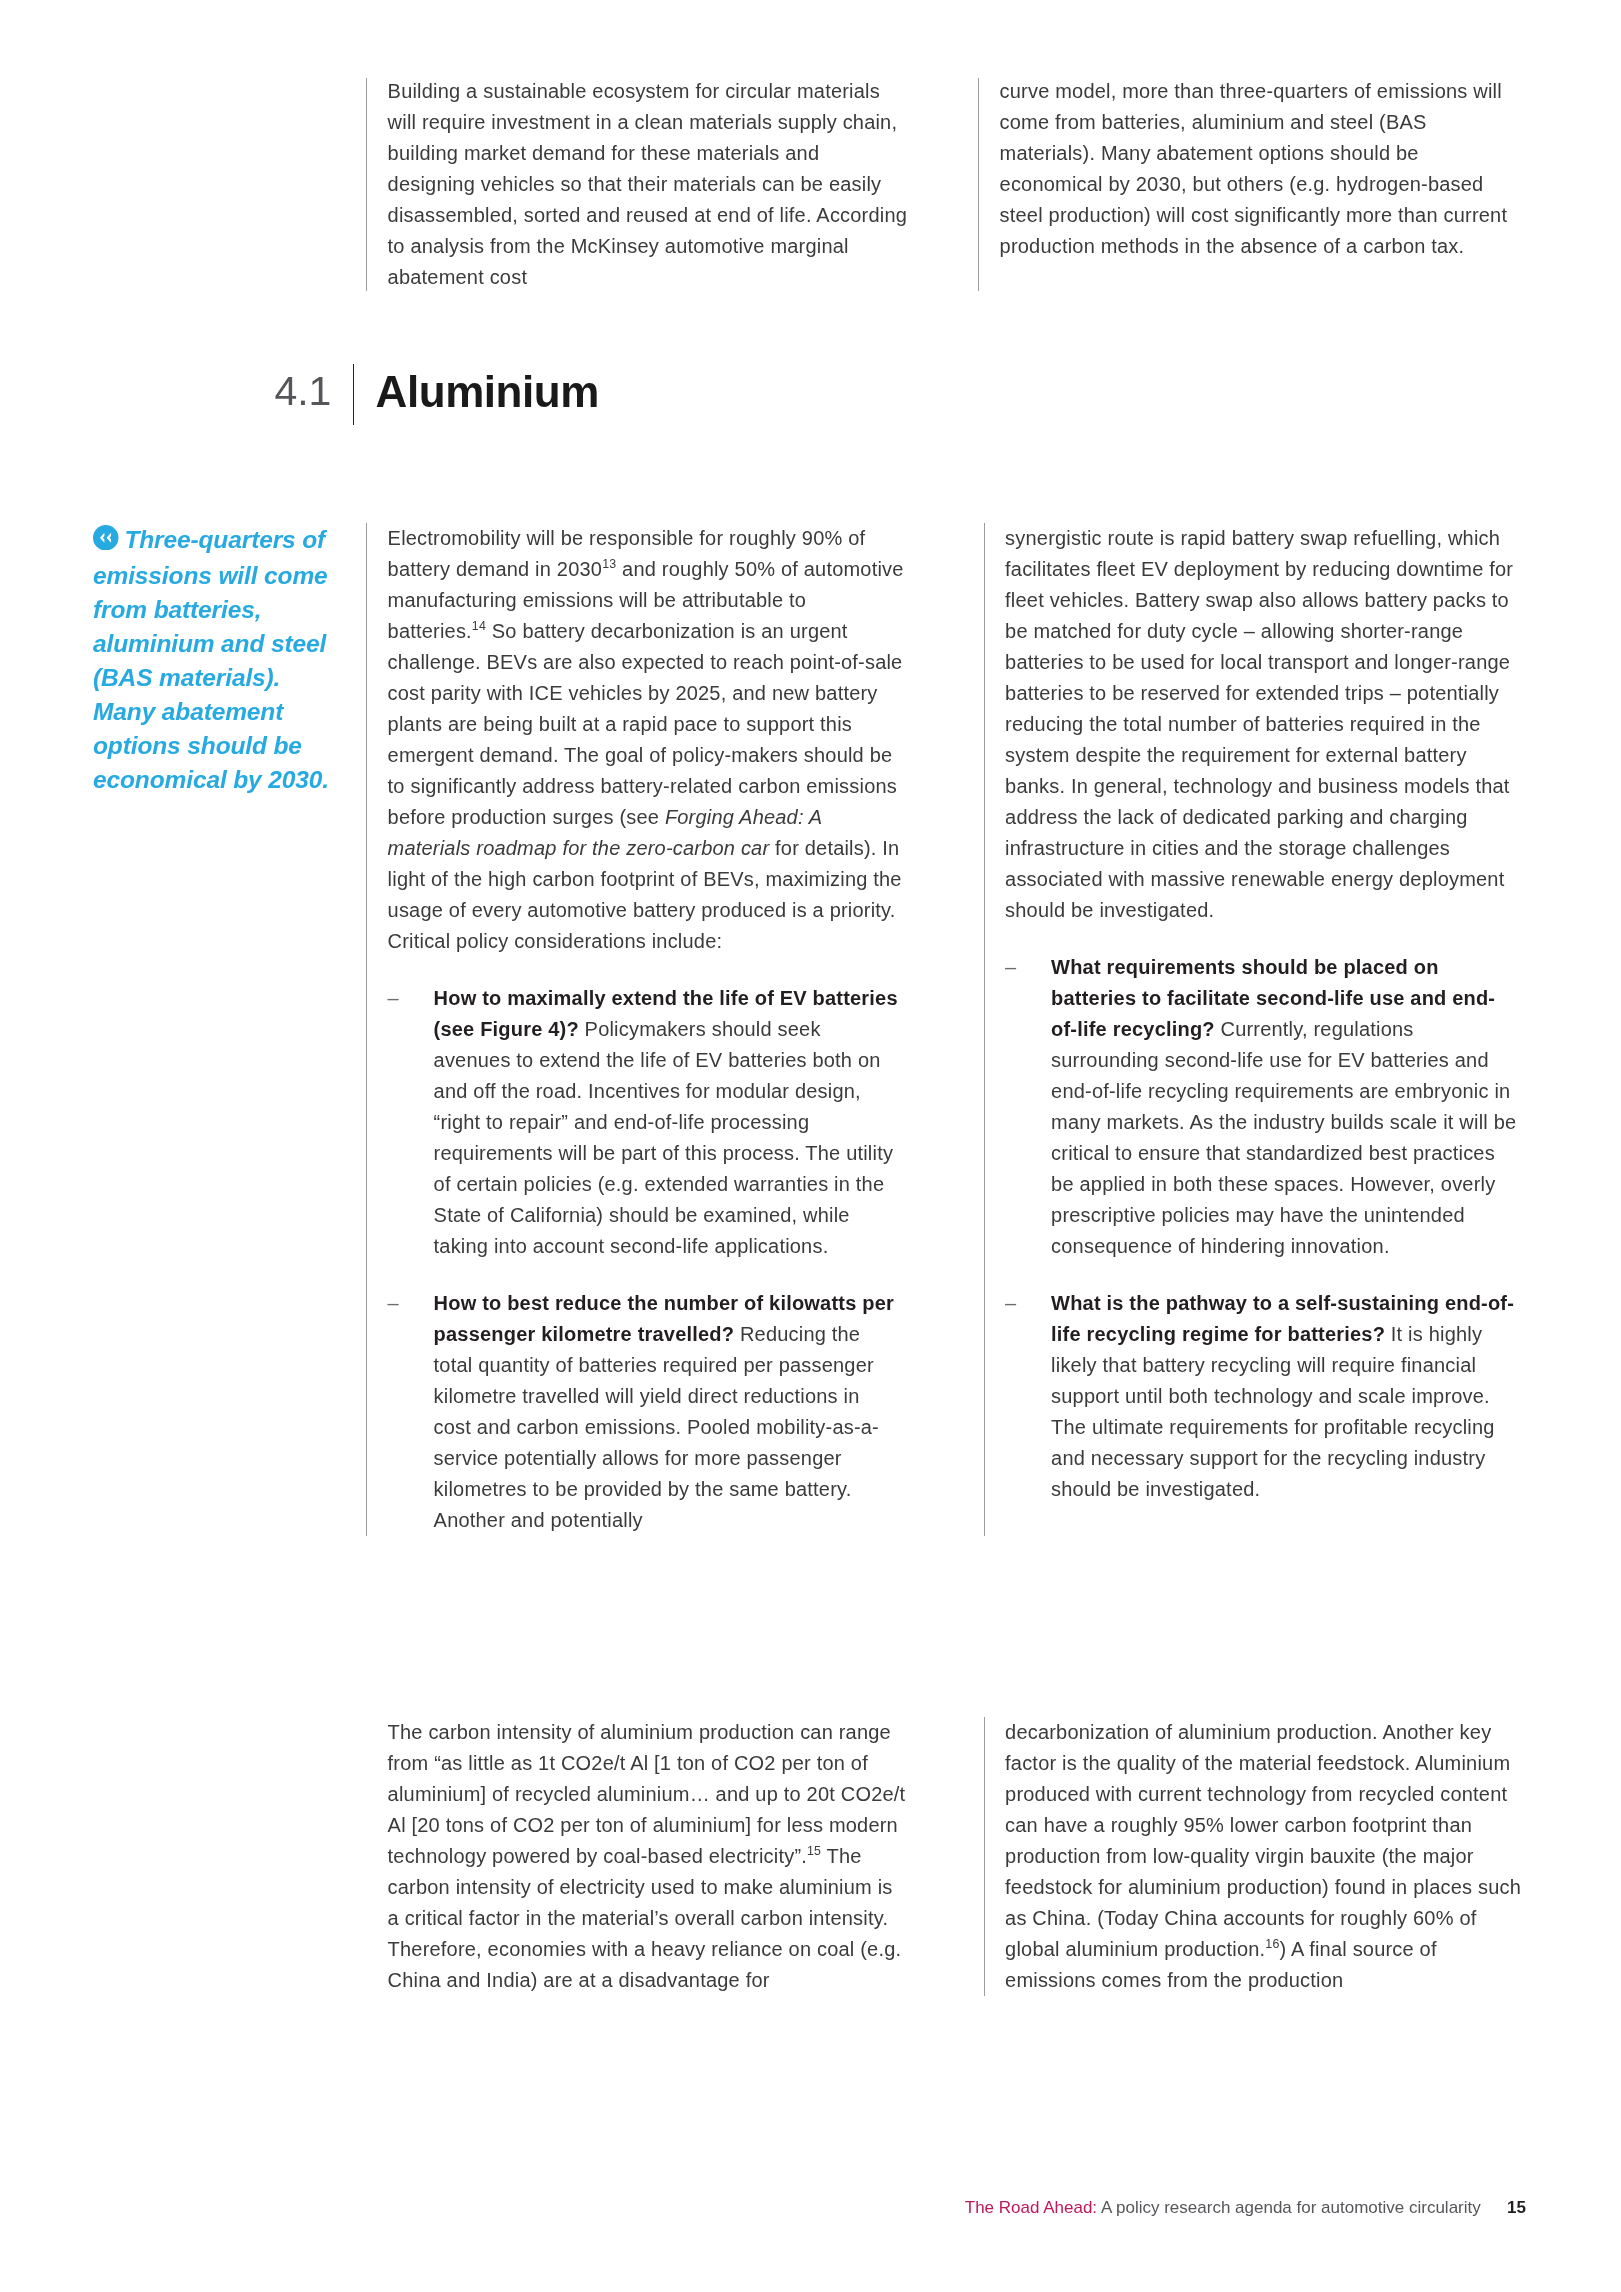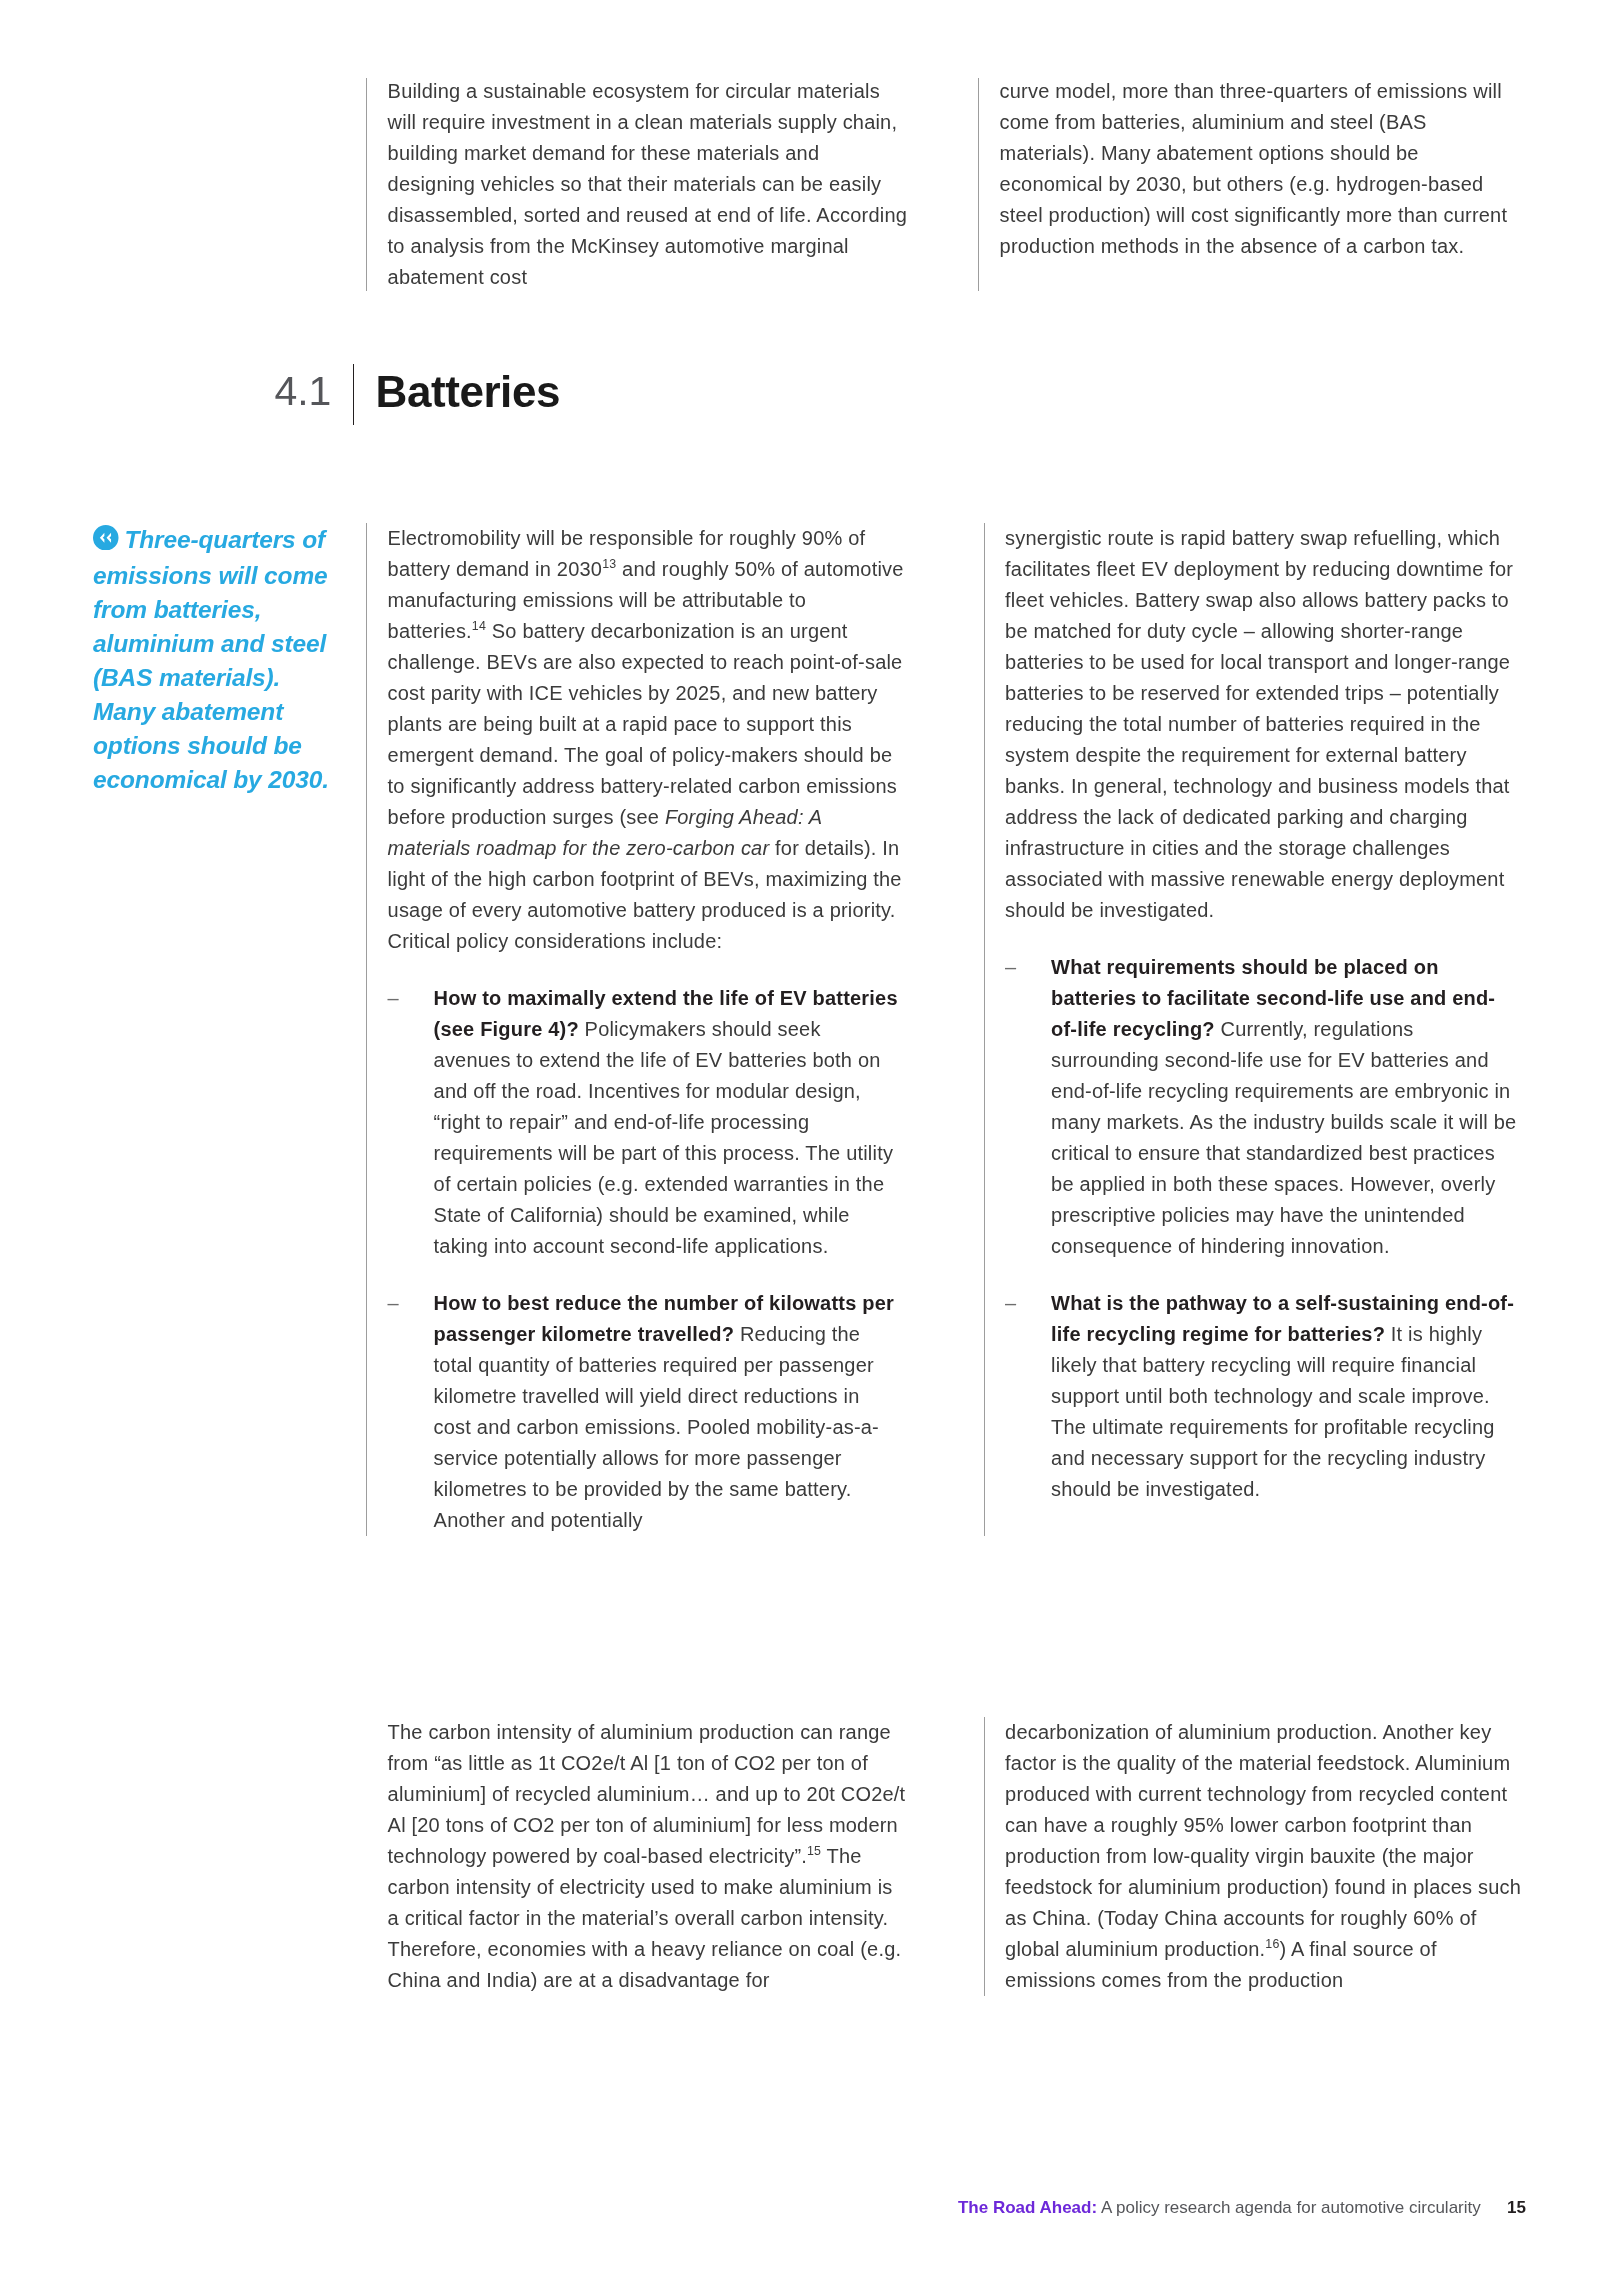--- a/index.html
+++ b/index.html
@@ -158,22 +158,22 @@
     position: absolute;
     left: 0;
     right: 0;
     bottom: 75px;
     text-align: right;
     padding-right: 95px;
     font-size: 17px;
     color: #55565a;
   }
   .footer .strong {
-    font-weight: bold;
-    color: #6d28d9;
+    font-weight: normal;
+    color: #be185d;
   }
   .footer .pageno {
     font-weight: bold;
     color: #231f20;
     margin-left: 21.6px;
   }
 </style>
 </head>
 <body>
 
@@ -184,21 +184,21 @@
       <p class="body-text">Building a sustainable ecosystem for circular materials will require investment in a clean materials supply chain, building market demand for these materials and designing vehicles so that their materials can be easily disassembled, sorted and reused at end of life. According to analysis from the McKinsey automotive marginal abatement cost</p>
     </div>
     <div class="col">
       <p class="body-text">curve model, more than three-quarters of emissions will come from batteries, aluminium and steel (BAS materials). Many abatement options should be economical by 2030, but others (e.g. hydrogen-based steel production) will cost significantly more than current production methods in the absence of a carbon tax.</p>
     </div>
   </div>
 
   <div class="section-head" style="top: 364px;">
     <div class="num">4.1</div>
     <div class="rule"></div>
-    <div class="title">Batteries</div>
+    <div class="title">Aluminium</div>
   </div>
 
   <div class="pullquote">
     <span class="qmark">
       <svg width="25.5" height="25.5" viewBox="0 0 26 26" aria-hidden="true">
         <circle cx="13" cy="13" r="13" fill="#27a9e1"></circle>
         <path d="M11.6 7.8 L7.0 12.9 L11.6 18.1 L11.6 14.6 L9.9 12.9 L11.6 11.2 Z" fill="#ffffff"></path>
         <path d="M18.4 7.8 L13.8 12.9 L18.4 18.1 L18.4 14.6 L16.7 12.9 L18.4 11.2 Z" fill="#ffffff"></path>
       </svg>
     </span><span>Three-quarters of emissions will come from batteries, aluminium and steel (BAS materials). Many abatement options should be economical by 2030.</span>

